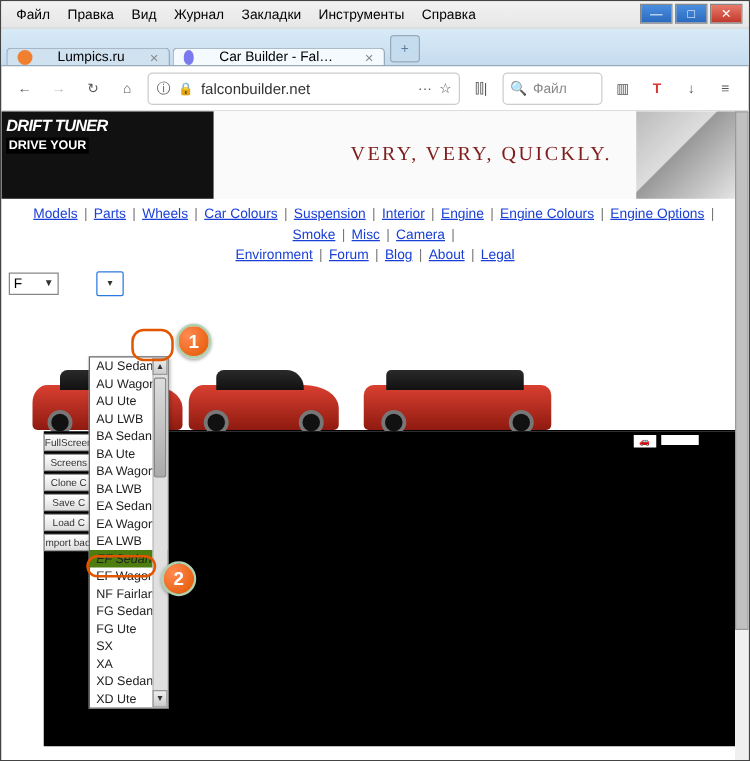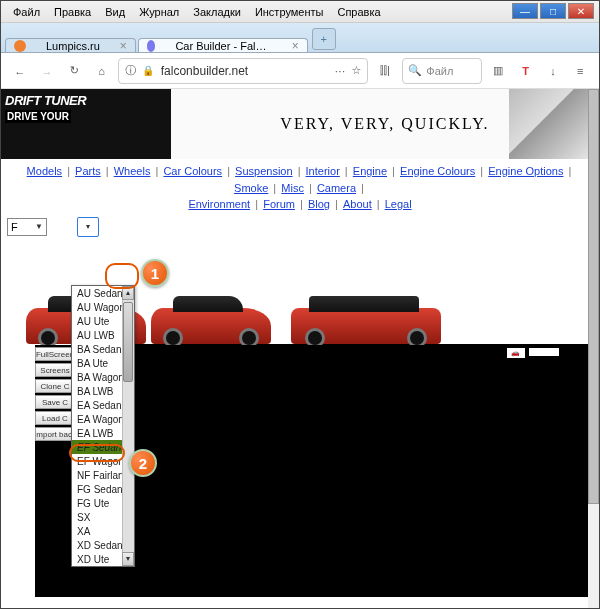--- a/index.html
+++ b/index.html
@@ -22,21 +22,21 @@
   .tbtn.flat { border:none; }
   .urlbar { flex:0 0 250px; height:26px; border:1px solid #ccc; border-radius:4px; display:flex; align-items:center; padding:0 6px; gap:6px; color:#555; }
   .urlbar input { border:none; outline:none; flex:1; font-size:12px; color:#333; }
   .searchbar { flex:0 0 80px; height:26px; border:1px solid #ccc; border-radius:4px; display:flex; align-items:center; padding:0 6px; gap:4px; color:#888; font-size:11px; }
   .content { position:relative; height:calc(100% - 88px); overflow:hidden; }
   .banner { height:70px; display:flex; }
   .banner-left { width:170px; height:70px; background:#111; color:#fff; padding:4px; position:relative; }
   .dt-title { font-style:italic; font-weight:bold; color:#ffffff; font-size:13px; letter-spacing:-0.5px; }
   .dt-sub { font-size:10px; font-weight:bold; background:#000; color:#fff; display:inline-block; padding:1px 2px; margin-top:2px; }
   .dt-sub2 { font-size:10px; font-weight:bold; background:#000; color:#fff4c0; display:inline-block; padding:1px 2px; margin-top:2px; }
-  .banner-right { flex:1; display:flex; align-items:center; justify-content:center; background:#fafafa; font-family:"Times New Roman",serif; font-size:16px; letter-spacing:2px; color:#000000; position:relative;text-align:right; }
+  .banner-right { flex:1; display:flex; align-items:center; justify-content:center; background:#fafafa; font-family:"Times New Roman",serif; font-size:16px; letter-spacing:2px; color:#7f1d1d; position:relative;text-align:right; }
   .banner-photo { position:absolute; right:0; top:0; width:90px; height:70px; background:linear-gradient(135deg,#bbb 0%,#ddd 40%,#999 41%,#eee 100%); }
   .linksbar { text-align:center; padding:4px 10px 2px; font-size:11px; color:#555; line-height:1.5; border-bottom:0; }
   .linksbar a { color:#1a3fd6; text-decoration:underline; }
   .linksbar .sep { color:#777; padding:0 2px; }
   .controlsrow { height:24px; display:flex; align-items:center; padding:2px 6px; gap:30px; }
   .dd { width:40px; height:18px; border:1px solid #888; background:#fff; display:flex; align-items:center; padding:0 3px; font-size:11px; position:relative; }
   .dd.small { width:22px; height:20px; border:1px solid #2a7ae0; border-radius:2px; }
   .dd .arrow { margin-left:auto; font-size:8px; color:#333; }
   .callout { width:28px; height:28px; border-radius:50%; background:radial-gradient(circle at 30% 30%, #ff8a50, #e25600); border:2px solid #b0d0b0; color:#fff; font-weight:bold; display:flex; align-items:center; justify-content:center; font-size:15px; box-shadow:0 1px 3px rgba(0,0,0,0.4); position:absolute; z-index:20; }
   .hlring { position:absolute; border:2px solid #e25600; border-radius:10px; z-index:19; }

